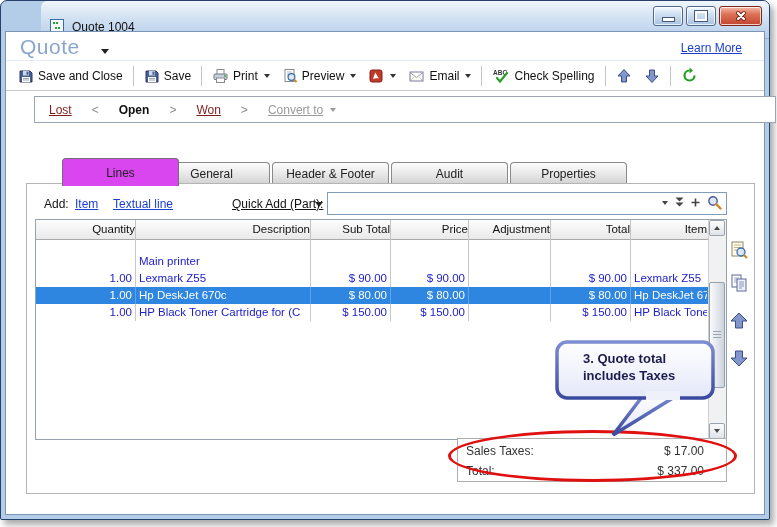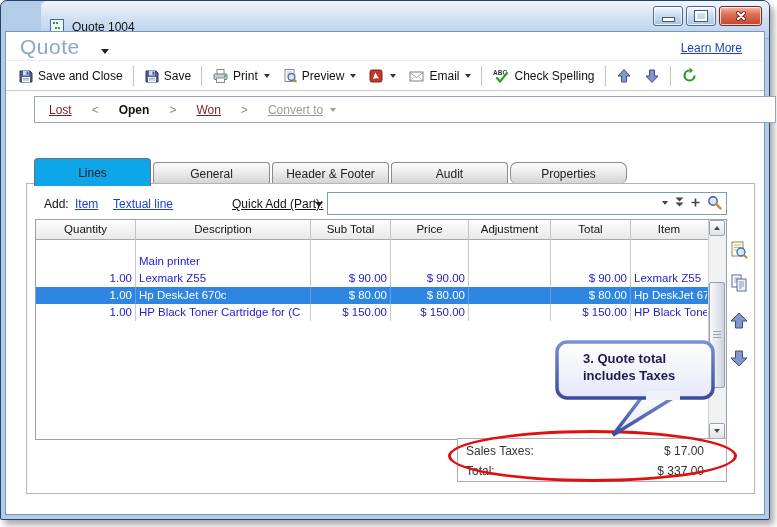--- a/index.html
+++ b/index.html
@@ -72,21 +72,21 @@
   .record .b { font-weight:bold; }
   
   .tab {
     position:absolute; height:21px; top:130px; width:115px;
     background:linear-gradient(#fdfdfd,#e7e7e7 55%,#d2d2d2);
     border:1px solid #8a8a8a; border-bottom:none; border-radius:4px 4px 0 0;
     font-size:12px; color:#222; display:flex; align-items:center; justify-content:center;
     cursor:pointer; z-index:1;
   }
   .tab.active {
-    top:126px; height:27px; background:#0ea5e9; border-color:#707070; z-index:3;
+    top:126px; height:27px; background:#d946ef; border-color:#707070; z-index:3;margin-left:28px;
   }
   
   .panel { position:absolute; left:20px; top:151px; width:727px; height:309px;
     border:1px solid #b5b5b5; background:#fff; z-index:2; }
   .add-label { position:absolute; left:17px; top:13px; font-size:12px; color:#111; }
   .add-link { position:absolute; top:13px; font-size:12px; color:#1a3fd0; text-decoration:underline; cursor:pointer; }
   .qa-label { position:absolute; left:205px; top:13px; font-size:12px; color:#111;text-decoration:underline; }
   .qa-caret { position:absolute; left:288px; top:18px; width:0; height:0;
     border-left:4px solid transparent; border-right:4px solid transparent; border-top:5px solid #222; cursor:pointer; }
   .qa-input-wrap { position:absolute; left:300px; top:8px; width:398px; height:21px;
@@ -94,21 +94,21 @@
   .qa-input { position:absolute; left:2px; top:1px; width:300px; height:17px; border:none; outline:none;
     font-size:12px; font-family:"Liberation Sans",sans-serif; }
   .qa-icons { position:absolute; right:4px; top:0; height:19px; display:flex; align-items:center; gap:7px; }
   .sm-caret { width:0; height:0; border-left:3.5px solid transparent; border-right:3.5px solid transparent; border-top:4px solid #444; cursor:pointer; }
   
   .grid { position:absolute; left:8px; top:35px; width:690px; height:219px;
     border:1px solid #98a2ac; background:#fff; }
   .ghead { position:absolute; left:0; top:0; right:17px; height:19px;
     background:linear-gradient(#fdfdfd,#e9e9e9); border-bottom:1px solid #a8a8a8;
     display:flex; }
-  .hc { font-size:11.5px; color:#111; text-align:center; line-height:18px;
+  .hc { font-size:11.5px; color:#111; text-align:right; line-height:18px;
     border-right:1px solid #c3c3c3; box-sizing:border-box; overflow:hidden; white-space:nowrap; }
   .rows { position:absolute; left:0; top:19px; right:17px; }
   .trow { display:flex; height:17px; cursor:pointer; }
   .trow.empty { height:14px; }
   .trow.sel { background:#2e86e0; }
   .trow.sel .c { color:#fff; border-right-color:#5ea3e8; }
   .c { font-size:11.5px; color:#2121cc; line-height:16px;
     border-right:1px solid #c9c9c9; box-sizing:border-box;
     overflow:hidden; white-space:nowrap; padding:0 3px; }
   .num { text-align:right; }
@@ -284,21 +284,21 @@
       </div>
     <div class="tab" style="left:147px;">
         <span>General</span>
       </div>
     <div class="tab" style="left:266px;">
         <span>Header &amp; Footer</span>
       </div>
     <div class="tab" style="left:385px;">
         <span>Audit</span>
       </div>
-    <div class="tab" style="left:504px;border-radius:7px;">
+    <div class="tab" style="left:504px;">
         <span>Properties</span>
       </div>
 
     <div class="panel">
 
       <span class="add-label">Add:</span>
       <span class="add-link" style="left:48px;">Item</span>
       <span class="add-link" style="left:86px;">Textual line</span>
       <span class="add-link" style="left:160px;margin-top:44px;">Blank line</span>
       <span class="qa-label">Quick Add (Part):</span>

